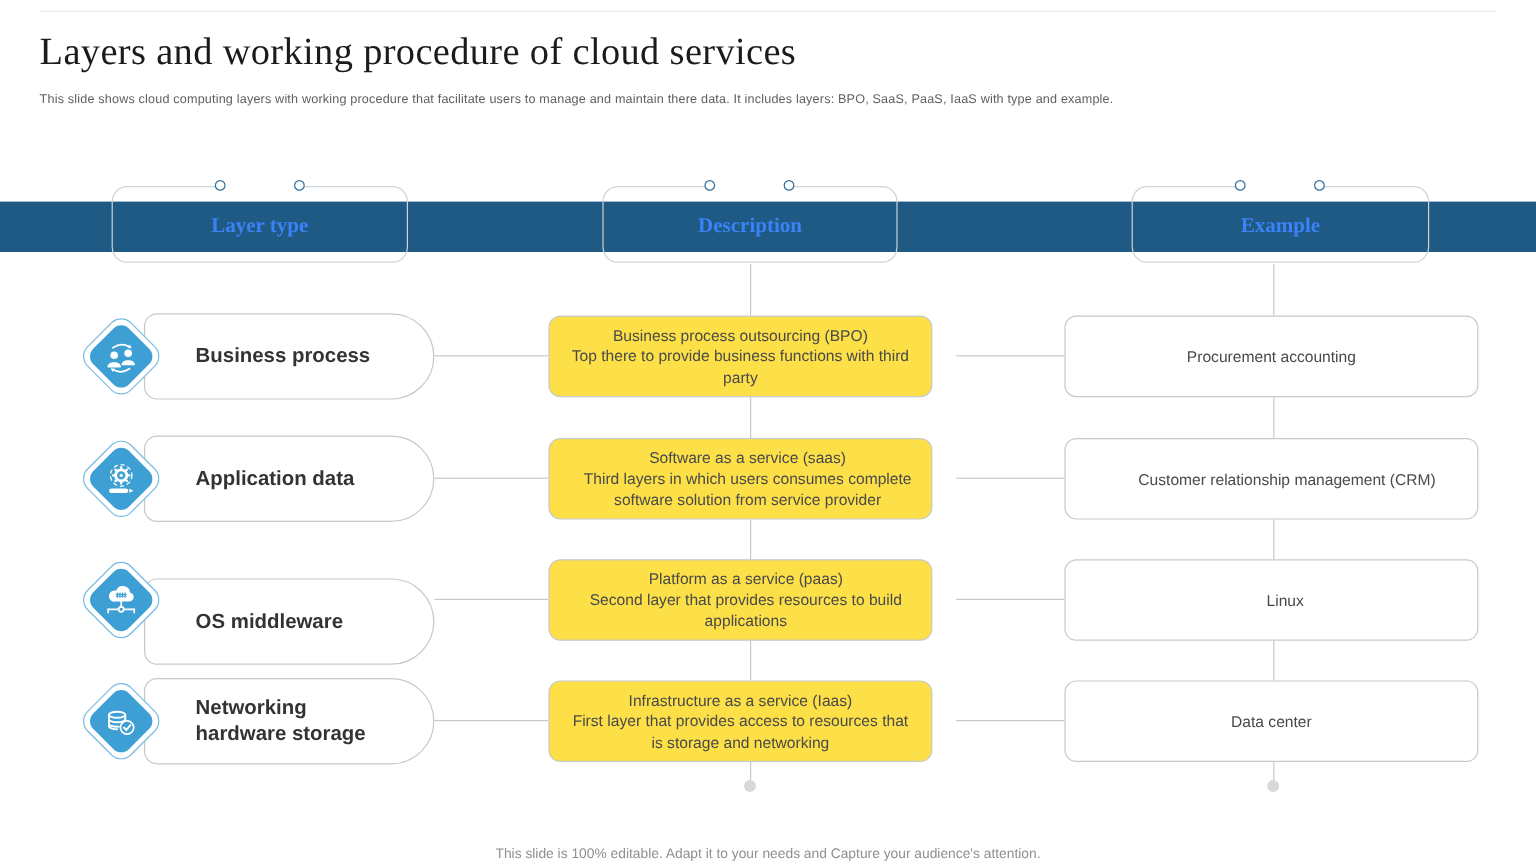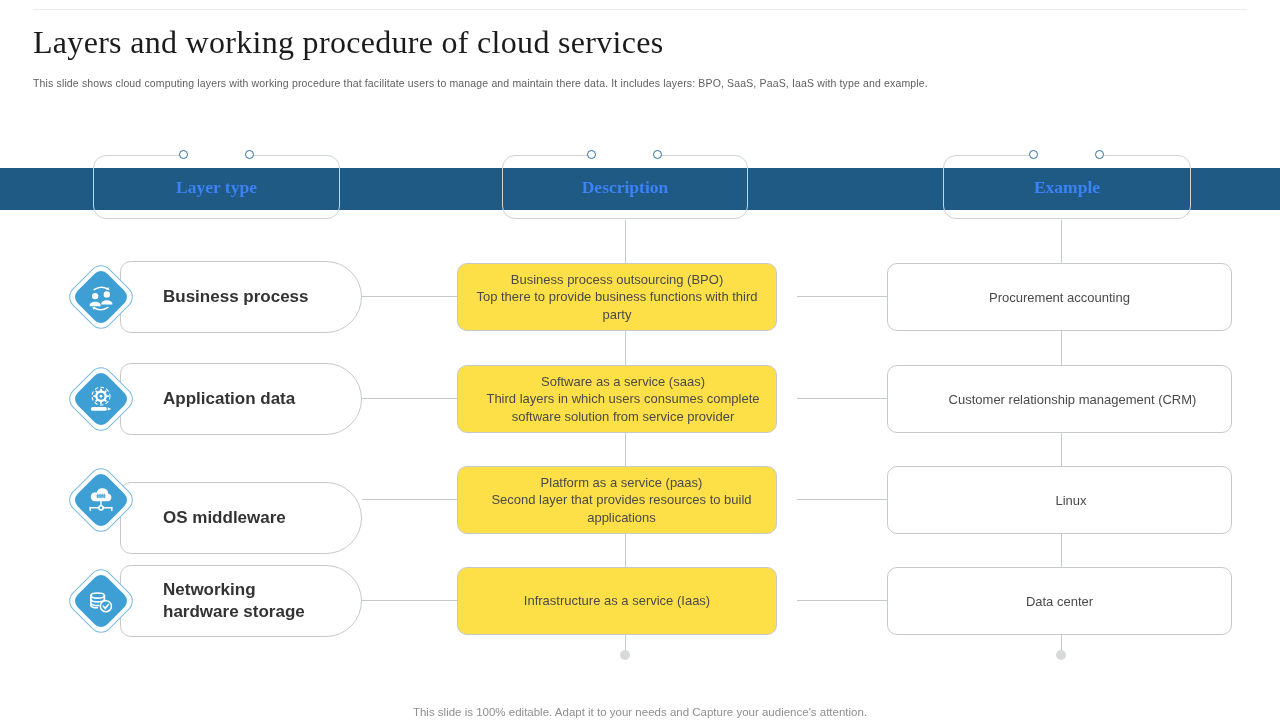--- a/index.html
+++ b/index.html
@@ -214,19 +214,20 @@
       <path class="ic-stroke" stroke-width="1.5" d="M19.2 9.6 V13.6"></path>
       <path class="ic-stroke" stroke-width="1.5" d="M6.4 13.1 a6.4 2.4 0 0 0 12.8 0"></path>
       <path class="ic-stroke" stroke-width="1.5" d="M6.4 16.6 a6.4 2.4 0 0 0 7.6 2.35"></path>
       <path class="ic-stroke" stroke-width="1.5" d="M6.4 18.6 a6.4 2.4 0 0 0 6.4 2.4"></path>
       <circle cx="20.6" cy="19.6" r="5.2" fill="#3E9FD4" stroke="#ffffff" stroke-width="1.4"></circle>
       <path class="ic-stroke" stroke-width="1.6" d="M18.2 19.6 l1.8 2 l3.2 -3.8"></path>
     </svg>
   </div>
   <div class="desc-box b3">
     <span>Infrastructure as a service (Iaas)</span>
+    <span>First layer that provides access to resources that is storage and networking</span>
   </div>
   <div class="ex-box b3">
     <span>Data center</span>
   </div>
 
   <div class="footer">This slide is 100% editable. Adapt it to your needs and Capture your audience's attention.</div>
 </div>
 
 </body></html>

